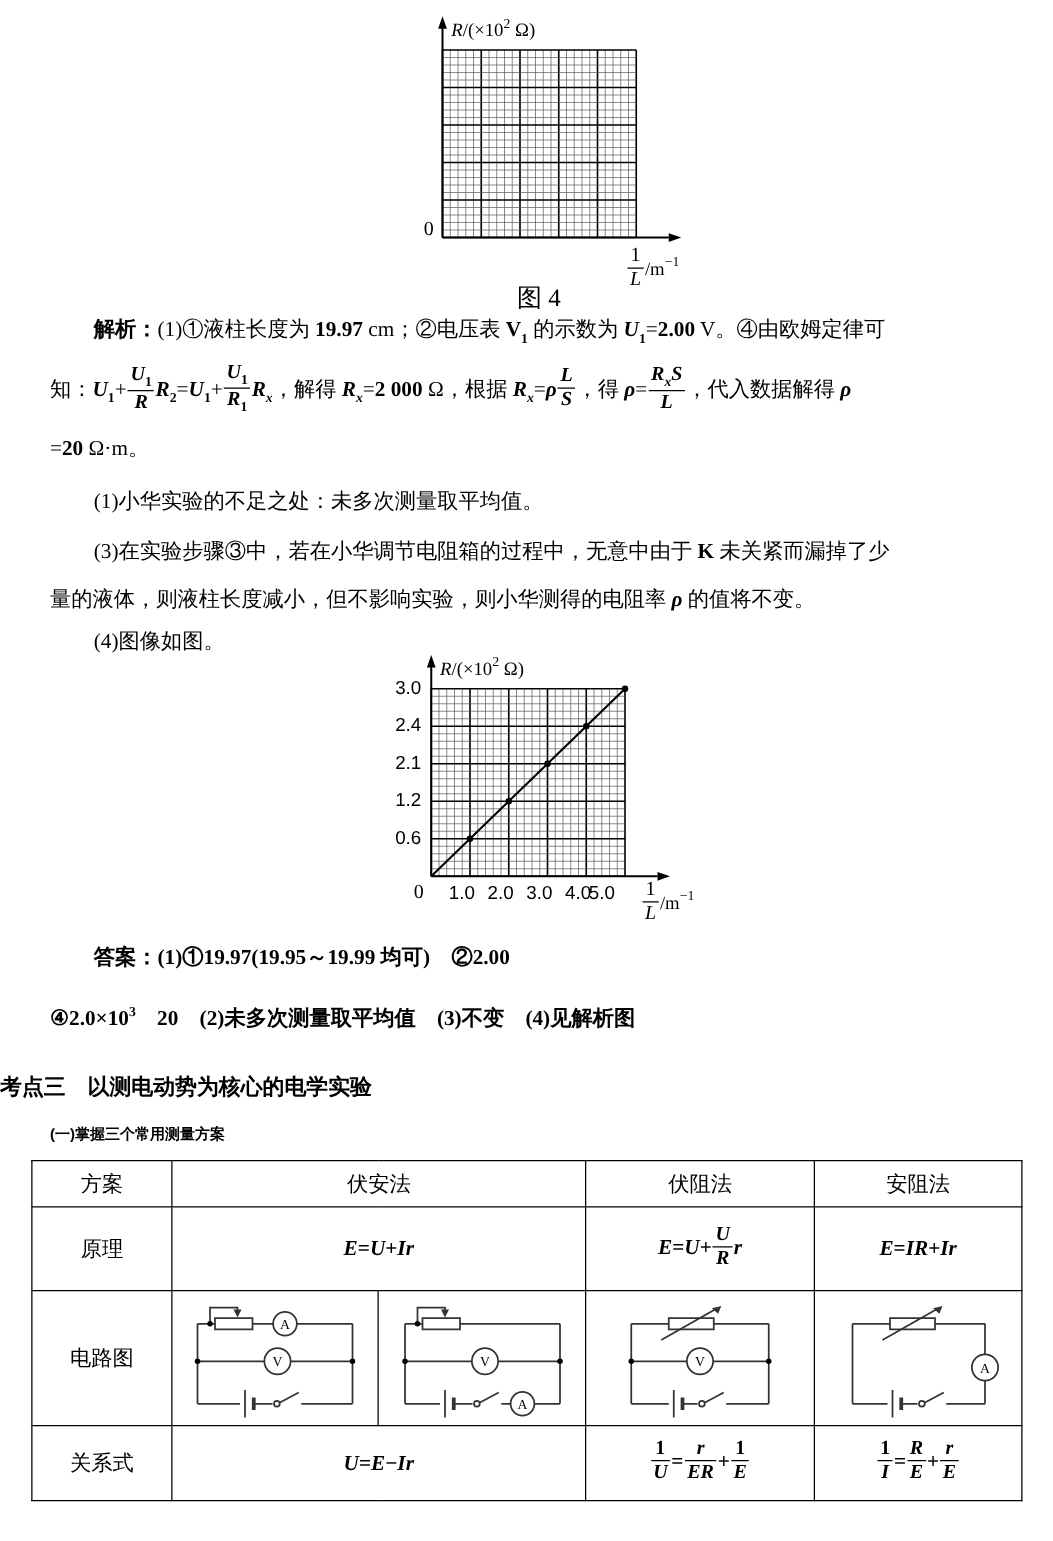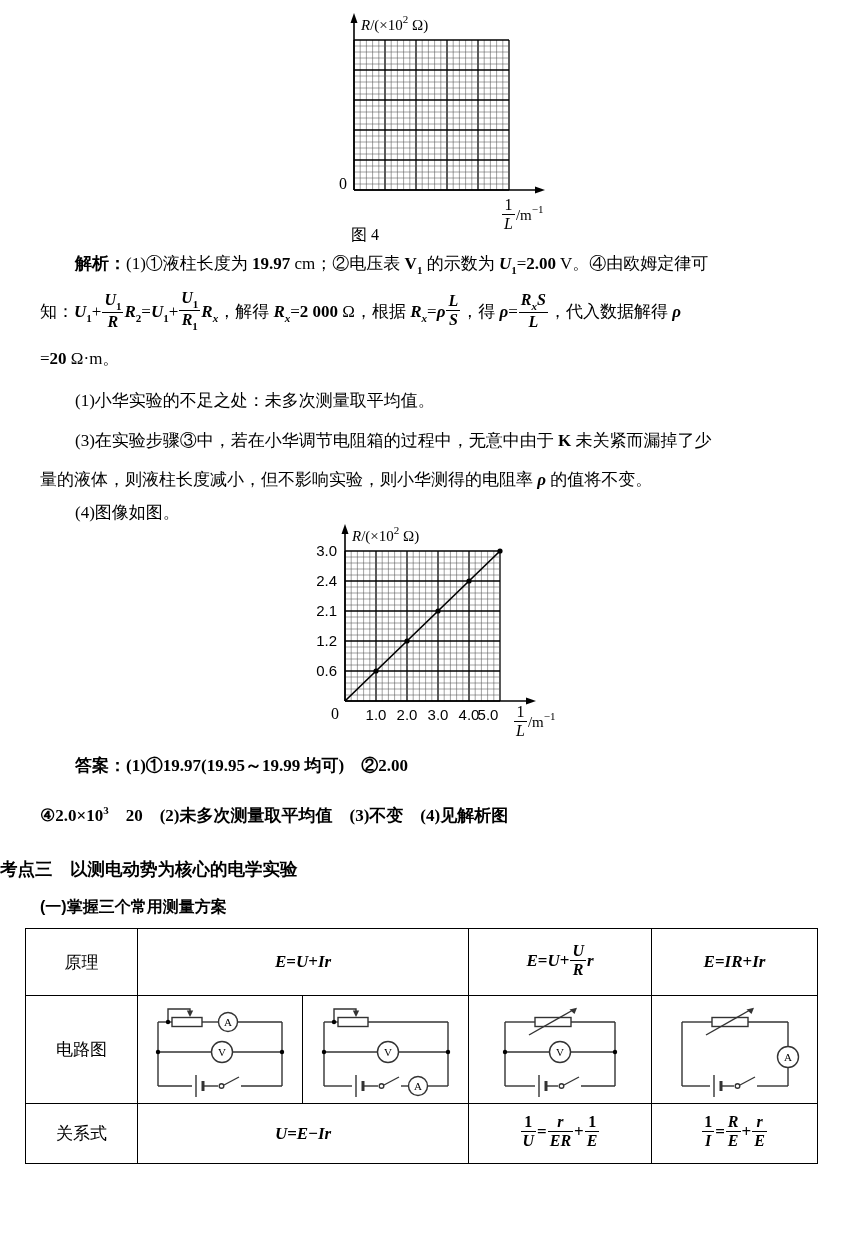--- a/index.html
+++ b/index.html
@@ -17,28 +17,28 @@
   .msup{font-size:11px;vertical-align:7px;font-weight:bold;font-family:"Liberation Serif",serif;}
   .reg .mi,.reg .msub,.reg .msup{font-weight:normal;}
   .frac{display:inline-block;text-align:center;vertical-align:middle;transform:translateY(-2px);margin:0 1px;}
   .frac>span{display:block;line-height:1.12;padding:0 2px;font-size:16px;white-space:nowrap;}
   .frac>.den{border-top:1.4px solid #000;}
   
   .chart{position:absolute;}
   .chart svg{position:absolute;left:0;top:0;}
   .ylabel{position:absolute;left:57px;top:3px;font-size:15px;white-space:nowrap;}
   .xlabel{position:absolute;font-size:15px;white-space:nowrap;}
-  .caption{position:absolute;font-size:16px;text-align:left;}
+  .caption{position:absolute;font-size:20px;text-align:center;}
   .tick{position:absolute;font-size:15px;line-height:18px;font-family:Liberation Sans, sans-serif;}
-  .tick.tx{width:34px;text-align:center;}
+  .tick.tx{width:34px;text-align:left;}
   .tick.ty{width:34px;text-align:right;}
   .origin{position:absolute;font-size:16px;}
   
   .heading{left:0;top:853px;width:842px;text-align:left;font-size:17.5px;font-weight:bold;}
-  .subheading{left:40px;top:891px;font-size:16px;font-weight:bold;}
+  .subheading{left:40px;top:891px;font-size:12px;font-weight:bold;}
   
   table.schemes{position:absolute;left:25px;top:928px;width:792px;border-collapse:collapse;table-layout:fixed;}
   table.schemes td{border:1.5px solid #000;text-align:center;vertical-align:middle;font-size:17px;padding:0;}
   tr.r1{height:37px;} tr.r2{height:67px;} tr.r3{height:108px;} tr.r4{height:60px;}
   .fml{font-size:18px;}
   .fml .frac>span{font-size:16px;}
   .circ{display:inline-block;vertical-align:middle;}
 </style>
 </head>
 <body>
@@ -204,20 +204,26 @@
 
 <table class="schemes">
   <colgroup>
     <col style="width:112px">
       <col style="width:165px">
       <col style="width:166px">
       <col style="width:183px">
       <col style="width:166px">
   </colgroup>
   <tbody>
+      <tr class="r1">
+    <td>方案</td>
+    <td colspan="2">伏安法</td>
+    <td>伏阻法</td>
+    <td>安阻法</td>
+  </tr>
   <tr class="r2">
     <td>原理</td>
     <td colspan="2" class="fml"><span class="mi">E</span><span class="bold">=</span><span class="mi">U</span><span class="bold">+</span><span class="mi">I</span><span class="mi">r</span></td>
     <td class="fml"><span class="mi">E</span><span class="bold">=</span><span class="mi">U</span><span class="bold">+</span><span class="frac"><span class="num"><span class="mi">U</span></span><span class="den"><span class="mi">R</span></span></span><span class="mi">r</span></td>
     <td class="fml"><span class="mi">E</span><span class="bold">=</span><span class="mi">I</span><span class="mi">R</span><span class="bold">+</span><span class="mi">I</span><span class="mi">r</span></td>
   </tr>
   <tr class="r3">
     <td>电路图</td>
     <td>
       

